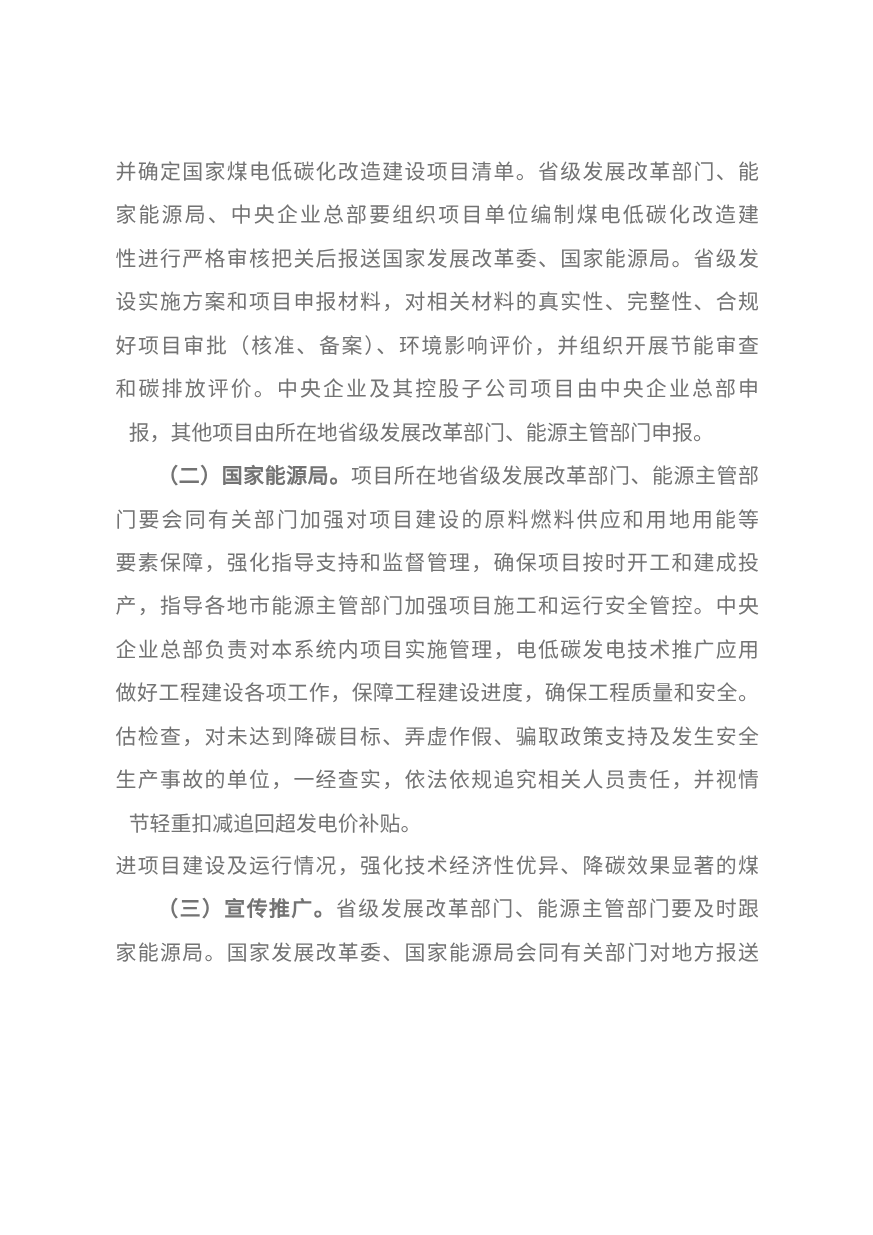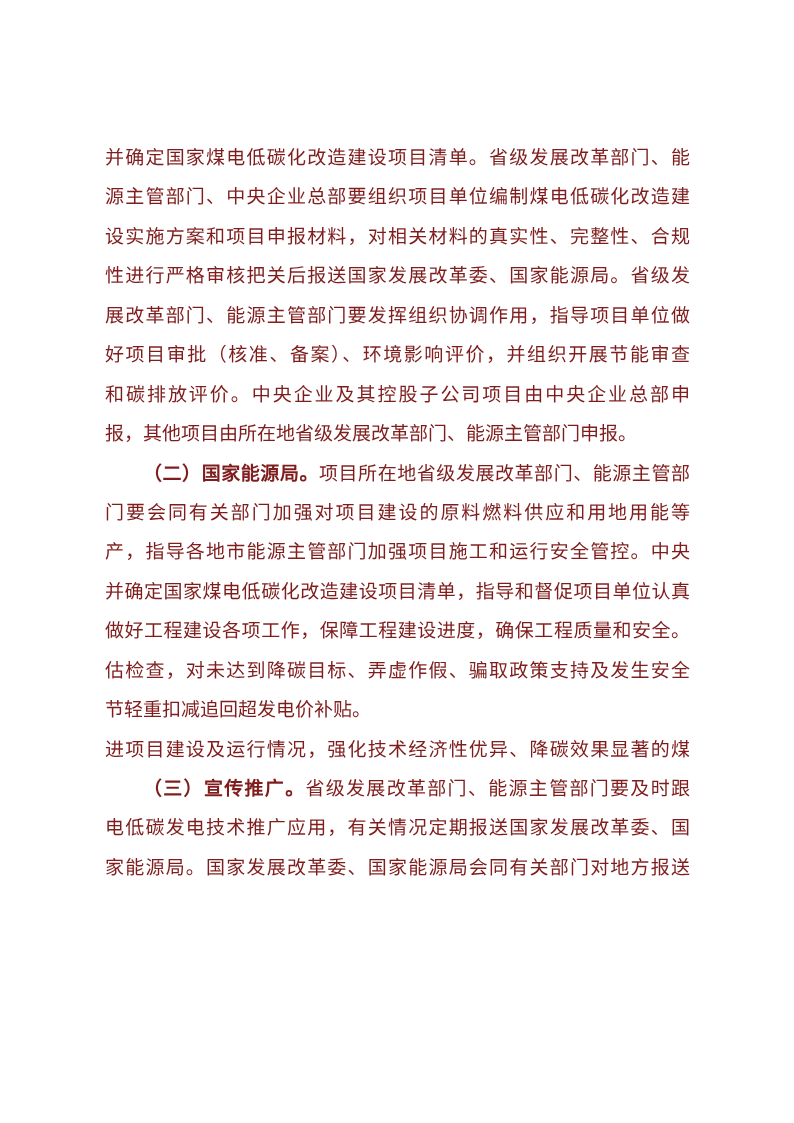--- a/index.html
+++ b/index.html
@@ -22,63 +22,64 @@
     width: 585px;
   }
   .paragraph {
     margin: 0;
     padding: 0;
   }
   .line {
     height: 39.45px;
     line-height: 39.45px;
     font-size: 19px;
-    color: #7f1d1d;
+    color: #737373;
     text-align: justify;
     text-align-last: justify;
     -moz-text-align-last: justify;
     text-justify: inter-character;
     letter-spacing: 0;
     overflow: hidden;
   }
   .line.para-end {
     text-align-last: left;
+    margin-left: 12px;
     -moz-text-align-last: left;
   }
   .line.indent {
     padding-left: 38px;
   }
   .seg.bold {
     font-weight: bold;
   }
 </style>
 </head>
 <body>
 
 <div class="page">
   <div class="text-block" id="doc">
       <div class="paragraph">
         <div class="line"><span class="seg">并确定国家煤电低碳化改造建设项目清单。省级发展改革部门、能</span></div>
-        <div class="line"><span class="seg">源主管部门、中央企业总部要组织项目单位编制煤电低碳化改造建</span></div>
+        <div class="line"><span class="seg">家能源局、中央企业总部要组织项目单位编制煤电低碳化改造建</span></div>
+        <div class="line"><span class="seg">性进行严格审核把关后报送国家发展改革委、国家能源局。省级发</span></div>
         <div class="line"><span class="seg">设实施方案和项目申报材料，对相关材料的真实性、完整性、合规</span></div>
-        <div class="line"><span class="seg">性进行严格审核把关后报送国家发展改革委、国家能源局。省级发</span></div>
-        <div class="line"><span class="seg">展改革部门、能源主管部门要发挥组织协调作用，指导项目单位做</span></div>
         <div class="line"><span class="seg">好项目审批（核准、备案）、环境影响评价，并组织开展节能审查</span></div>
         <div class="line"><span class="seg">和碳排放评价。中央企业及其控股子公司项目由中央企业总部申</span></div>
         <div class="line para-end"><span class="seg">报，其他项目由所在地省级发展改革部门、能源主管部门申报。</span></div>
       </div>
       <div class="paragraph">
         <div class="line indent"><span class="seg bold">（二）国家能源局。</span><span class="seg">项目所在地省级发展改革部门、能源主管部</span></div>
         <div class="line"><span class="seg">门要会同有关部门加强对项目建设的原料燃料供应和用地用能等</span></div>
+        <div class="line"><span class="seg">要素保障，强化指导支持和监督管理，确保项目按时开工和建成投</span></div>
         <div class="line"><span class="seg">产，指导各地市能源主管部门加强项目施工和运行安全管控。中央</span></div>
-        <div class="line"><span class="seg">并确定国家煤电低碳化改造建设项目清单，指导和督促项目单位认真</span></div>
+        <div class="line"><span class="seg">企业总部负责对本系统内项目实施管理，电低碳发电技术推广应用</span></div>
         <div class="line"><span class="seg">做好工程建设各项工作，保障工程建设进度，确保工程质量和安全。</span></div>
         <div class="line"><span class="seg">估检查，对未达到降碳目标、弄虚作假、骗取政策支持及发生安全</span></div>
+        <div class="line"><span class="seg">生产事故的单位，一经查实，依法依规追究相关人员责任，并视情</span></div>
         <div class="line para-end"><span class="seg">节轻重扣减追回超发电价补贴。</span></div>
       </div>
       <div class="paragraph">
         <div class="line"><span class="seg">进项目建设及运行情况，强化技术经济性优异、降碳效果显著的煤</span></div>
         <div class="line indent"><span class="seg bold">（三）宣传推广。</span><span class="seg">省级发展改革部门、能源主管部门要及时跟</span></div>
-        <div class="line"><span class="seg">电低碳发电技术推广应用，有关情况定期报送国家发展改革委、国</span></div>
         <div class="line"><span class="seg">家能源局。国家发展改革委、国家能源局会同有关部门对地方报送</span></div>
       </div>
     </div>
 </div>
 
 </body></html>

